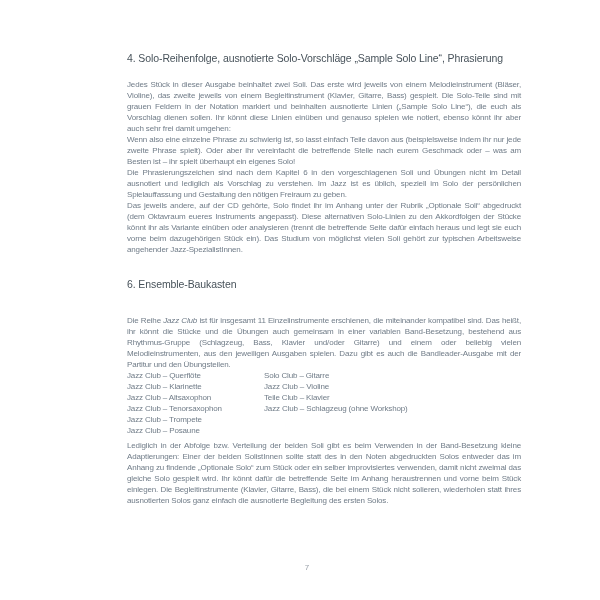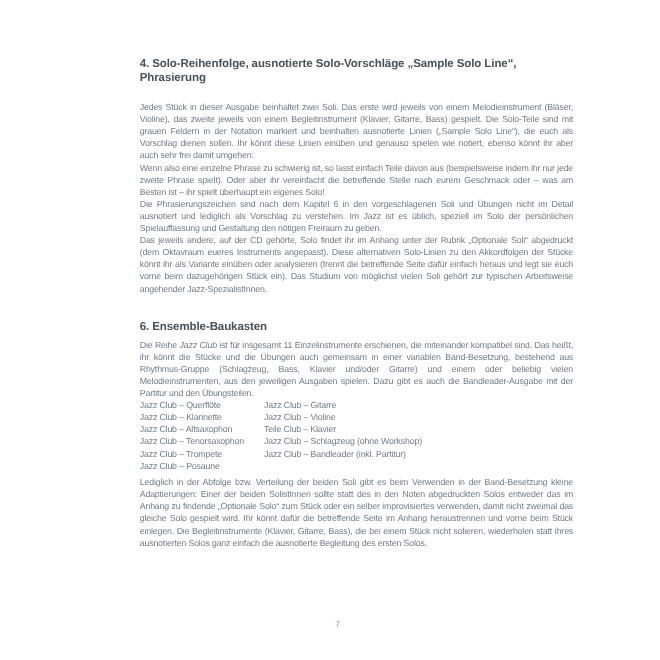--- a/index.html
+++ b/index.html
@@ -17,41 +17,42 @@
   }
   .content {
     position: absolute;
     left: 127px;
     top: 52px;
     width: 394px;
     color: #707c88;
   }
   .heading {
     font-size: 10.5px;
-    font-weight: bold;
+    font-weight: normal;
     color: #47525a;
     letter-spacing: -0.1px;
     margin: 0 0 14px 0;
     line-height: 13px;
   }
   .section-5 .heading { margin-top: 16px; margin-bottom: 13px; }
-  .section-6 .heading { margin-top: 23px; margin-bottom: 4px; }
+  .section-6 .heading { margin-top: 23px; margin-bottom: 24px; }
   .body-text {
     font-size: 8px;
     line-height: 11px;
     letter-spacing: -0.15px;
     text-align: justify;
     margin: 0;
   }
   .series-name { font-style: italic; }
   .editions {
     display: flex;
     font-size: 8px;
     line-height: 11px;
     letter-spacing: -0.15px;
+    gap: 24px;
   }
   .editions ul {
     list-style: none;
     margin: 0;
     padding: 0;
   }
   .editions .col-left { width: 113px; flex: 0 0 113px; }
   .editions .col-right { flex: 1; }
   .closing { margin-top: 4px; }
   .footer {
@@ -88,25 +89,24 @@
       <div class="editions">
         <ul class="col-left">
           <li>Jazz Club – Querflöte</li>
           <li>Jazz Club – Klarinette</li>
           <li>Jazz Club – Altsaxophon</li>
           <li>Jazz Club – Tenorsaxophon</li>
           <li>Jazz Club – Trompete</li>
           <li>Jazz Club – Posaune</li>
         </ul>
         <ul class="col-right">
-          <li>Jazz Club – Gitarre</li>
+          <li>Solo Club – Gitarre</li>
           <li>Jazz Club – Violine</li>
           <li>Teile Club – Klavier</li>
           <li>Jazz Club – Schlagzeug (ohne Workshop)</li>
-          <li>Jazz Club – Bandleader (inkl. Partitur)</li>
         </ul>
       </div>
 
       <p class="body-text closing">Lediglich in der Abfolge bzw. Verteilung der beiden Soli gibt es beim Verwenden in der Band-Besetzung kleine Adaptierungen: Einer der beiden SolistInnen sollte statt des in den Noten abgedruckten Solos entweder das im Anhang zu findende „Optionale Solo“ zum Stück oder ein selber improvisiertes verwenden, damit nicht zweimal das gleiche Solo gespielt wird. Ihr könnt dafür die betreffende Seite im Anhang heraustrennen und vorne beim Stück einlegen. Die Begleitinstrumente (Klavier, Gitarre, Bass), die bei einem Stück nicht solieren, wiederholen statt ihres ausnotierten Solos ganz einfach die ausnotierte Begleitung des ersten Solos.</p>
     </section>
 
   </div>
 
   <div class="footer">
     <span>7</span>

